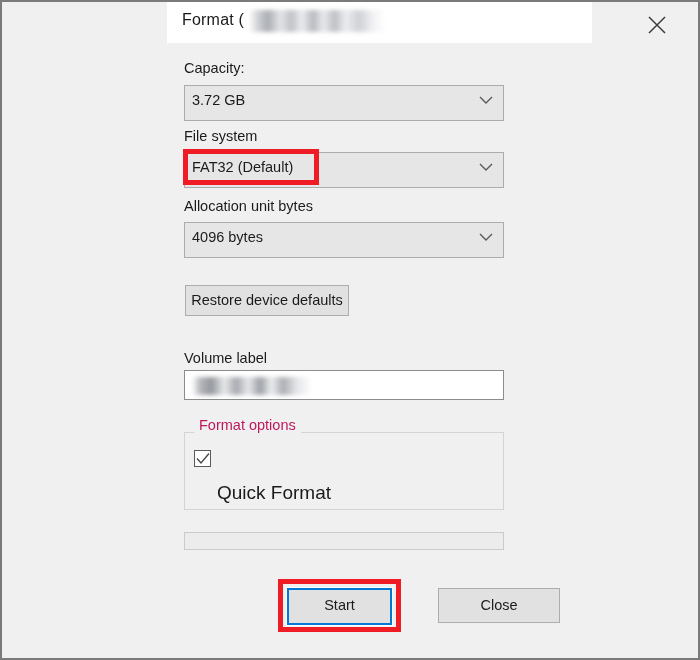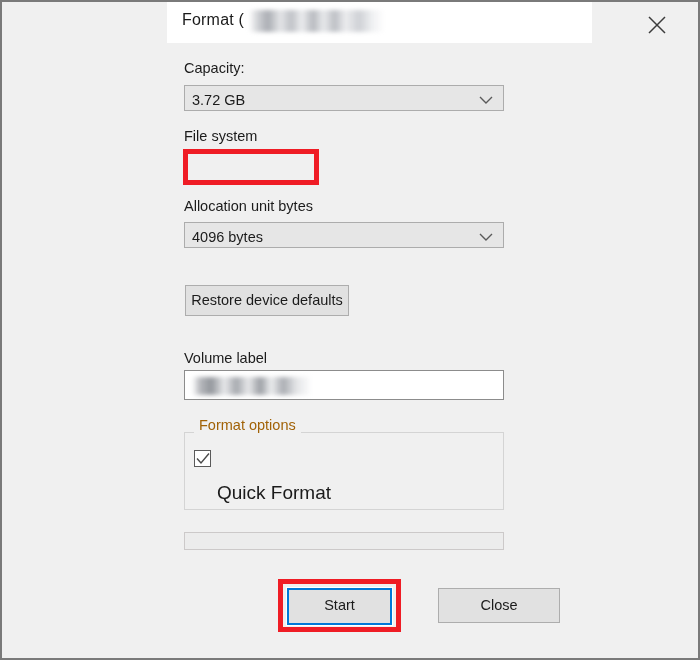--- a/index.html
+++ b/index.html
@@ -86,21 +86,21 @@
     font-size: 14.5px;
     color: #1b1b1b;
     white-space: nowrap;
   }
 
   
   .combo {
     position: absolute;
     left: 182px;
     width: 320px;
-    height: 26px;
+    height: 36px;
     box-sizing: border-box;
     background: #e6e6e6;
     border: 1px solid #acacac;
     cursor: default;
   }
   .combo .combo-value {
     position: absolute;
     left: 7px;
     top: 6px;
     font-size: 14.5px;
@@ -198,21 +198,21 @@
     box-sizing: border-box;
     border: 1px solid #d4d4d4;
   }
   #format-options-legend {
     position: absolute;
     left: 192px;
     top: 415px;
     padding: 0 5px;
     background: #f0f0f0;
     font-size: 14.5px;
-    color: #a16207;
+    color: #be185d;
     white-space: nowrap;
   }
 
   
   #quick-format-row {
     position: absolute;
     left: 192px;
     top: 448px;
     height: 20px;
     cursor: default;
@@ -291,20 +291,28 @@
   <div class="combo" style="top:83px;">
     <span class="combo-value">3.72 GB</span>
     <span class="chev">
       <svg width="14" height="9" viewBox="0 0 14 9">
         <path d="M1 1 L7 7 L13 1" stroke="#5a5a5a" stroke-width="1.4" fill="none"></path>
       </svg>
     </span>
   </div>
 
   <div class="field-label" style="left:182px; top:126px;">File system</div>
+  <div class="combo" style="top:150px;">
+    <span class="combo-value">FAT32 (Default)</span>
+    <span class="chev">
+      <svg width="14" height="9" viewBox="0 0 14 9">
+        <path d="M1 1 L7 7 L13 1" stroke="#5a5a5a" stroke-width="1.4" fill="none"></path>
+      </svg>
+    </span>
+  </div>
 
   <div class="field-label" style="left:182px; top:196px;">Allocation unit bytes</div>
   <div class="combo" style="top:220px;">
     <span class="combo-value">4096 bytes</span>
     <span class="chev">
       <svg width="14" height="9" viewBox="0 0 14 9">
         <path d="M1 1 L7 7 L13 1" stroke="#5a5a5a" stroke-width="1.4" fill="none"></path>
       </svg>
     </span>
   </div>

